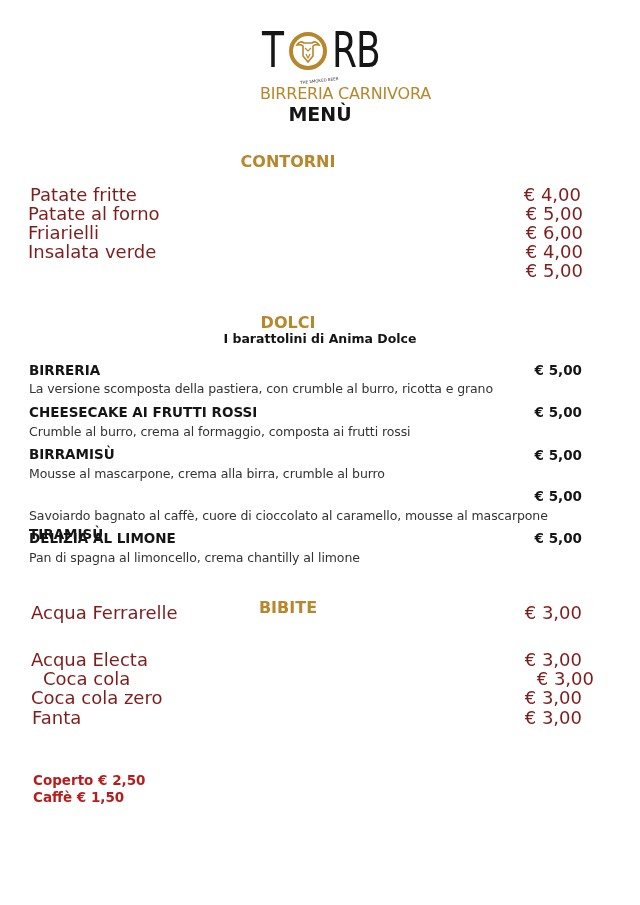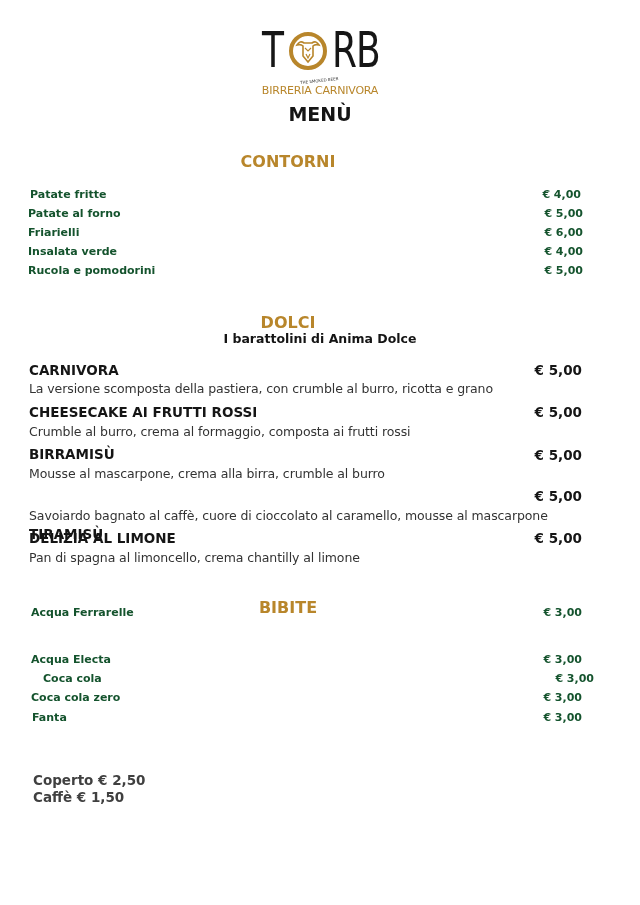--- a/index.html
+++ b/index.html
@@ -17,52 +17,52 @@
     .logo-letters .l { position: absolute; top: -2px; transform: scaleX(0.72); transform-origin: left top; }
     .logo-emblem {
       position: absolute; left: 28px; top: 4px; width: 40px; height: 40px;
     }
     .logo-tag {
       position: absolute; left: 40px; top: 51px; font-size: 4px; color: #333;
       white-space: nowrap; transform: rotate(-6deg);
     }
     .logo-sub {
       position: absolute; left: 0; top: 57px; width: 120px; text-align: center;
-      font-family: "DejaVu Sans", sans-serif; font-size: 11px; color: #B8862B;
+      font-family: "DejaVu Sans", sans-serif; font-size: 16px; color: #B8862B;
       letter-spacing: -0.2px; white-space: nowrap;
     }
     .menu-title {
       position: absolute; left: 0; width: 640px; top: 103px; text-align: center;
       font-family: "DejaVu Sans", sans-serif; font-weight: bold; font-size: 19px; color: #151515;
     }
     .section-title {
       position: absolute; left: 0; width: 576px; text-align: center;
       font-weight: bold; font-size: 16px; color: #B8862B;
     }
     .section-sub {
       position: absolute; left: 0; width: 640px; text-align: center;
       font-weight: bold; font-size: 12.5px; color: #151515;
     }
     .row {
       position: absolute; left: 28px; width: 555px; height: 18px;
-      font-weight: bold; font-size: 11px; line-height: 18px; color: #14532d;
+      font-weight: normal; font-size: 18px; line-height: 18px; color: #7f1d1d;
     }
     .row .name { position: absolute; left: 0; top: 0; white-space: nowrap; }
     .row .price { position: absolute; right: 0; top: 0; white-space: nowrap; }
     .dessert-name {
       position: absolute; left: 29px; font-weight: bold; font-size: 13.5px; color: #151515; white-space: nowrap;
     }
     .dessert-price {
       position: absolute; right: 58px; font-weight: bold; font-size: 13.5px; color: #151515; white-space: nowrap;
     }
     .dessert-desc {
       position: absolute; left: 29px; font-size: 12.5px; color: #333; white-space: nowrap; letter-spacing: -0.1px;
     }
     .footer-line {
-      position: absolute; left: 33px; font-weight: bold; font-size: 13.5px; color: #404040; white-space: nowrap;
+      position: absolute; left: 33px; font-weight: bold; font-size: 13.5px; color: #b91c1c; white-space: nowrap;
     }
   </style>
 </head>
 <body>
 
 <div class="logo">
   <div class="logo-letters">
     <span class="l" style="left:2px;">T</span>
     <span class="l" style="left:72px;">R</span>
     <span class="l" style="left:96px;">B</span>
@@ -90,28 +90,27 @@
 </div>
 <div class="row" style="top:224px;">
   <span class="name">Friarielli</span>
   <span class="price">€ 6,00</span>
 </div>
 <div class="row" style="top:243px;">
   <span class="name">Insalata verde</span>
   <span class="price">€ 4,00</span>
 </div>
 <div class="row" style="top:262px;">
-  <span class="name">Rucola e pomodorini</span>
   <span class="price">€ 5,00</span>
 </div>
 
 <div class="section-title" style="top:313px;">DOLCI</div>
 <div class="section-sub" style="top:331px;">I barattolini di Anima Dolce</div>
 
-<div class="dessert-name" style="top:362px;">CARNIVORA</div>
+<div class="dessert-name" style="top:362px;">BIRRERIA</div>
 <div class="dessert-price" style="top:362px;">€ 5,00</div>
 <div class="dessert-desc" style="top:381px;">La versione scomposta della pastiera, con crumble al burro, ricotta e grano</div>
 
 <div class="dessert-name" style="top:404px;">CHEESECAKE AI FRUTTI ROSSI</div>
 <div class="dessert-price" style="top:404px;">€ 5,00</div>
 <div class="dessert-desc" style="top:424px;">Crumble al burro, crema al formaggio, composta ai frutti rossi</div>
 
 <div class="dessert-name" style="top:446px;">BIRRAMISÙ</div>
 <div class="dessert-price" style="top:447px;">€ 5,00</div>
 <div class="dessert-desc" style="top:466px;">Mousse al mascarpone, crema alla birra, crumble al burro</div>

